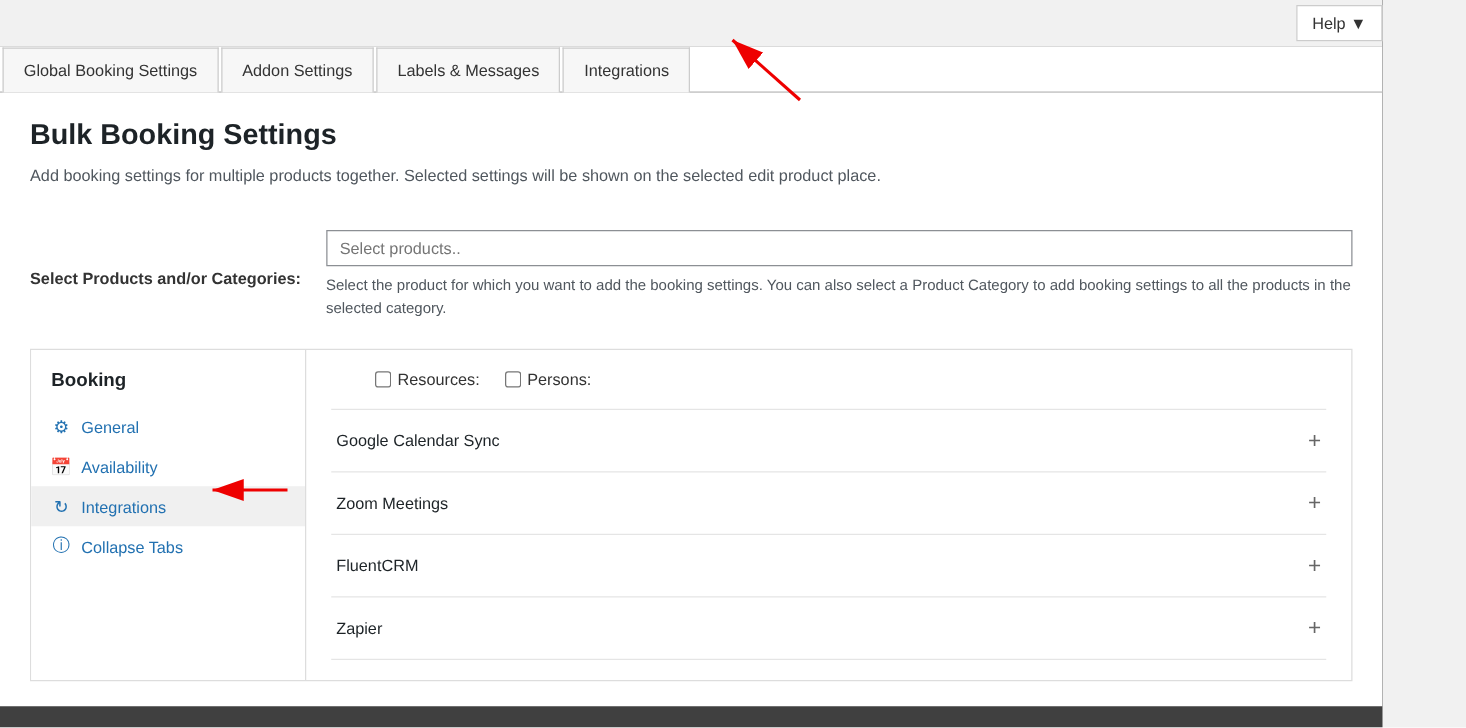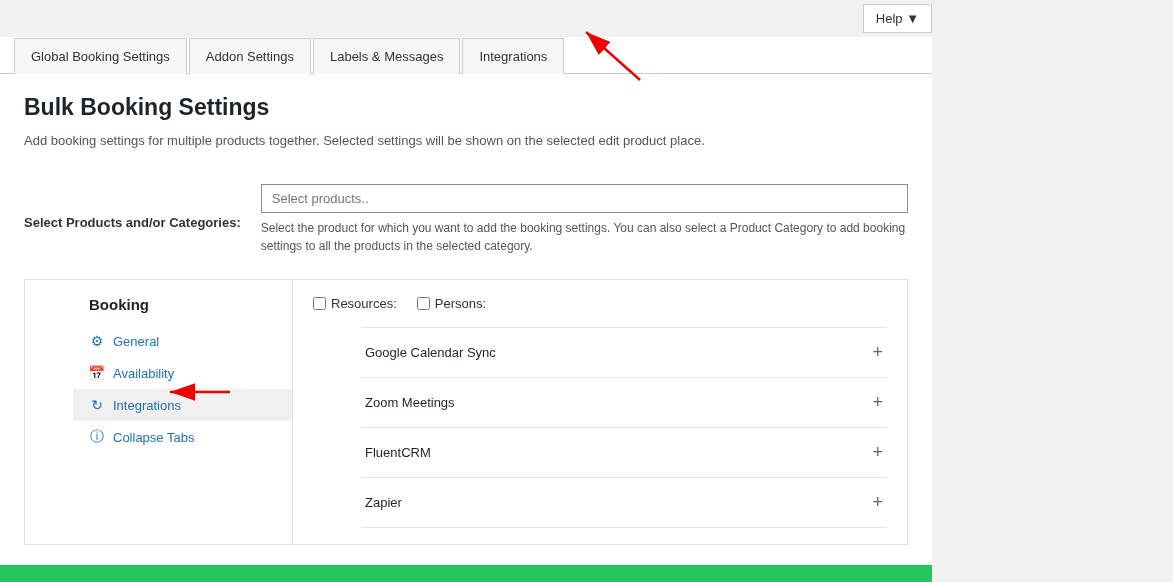--- a/index.html
+++ b/index.html
@@ -4,21 +4,21 @@
   <style>
     * { box-sizing: border-box; margin: 0; padding: 0; }
     body { font-family: -apple-system, BlinkMacSystemFont, "Segoe UI", Arial, sans-serif; font-size: 13px; background: #f1f1f1; color: #333; }
 
     
     .top-nav {
       display: flex;
       align-items: center;
       background: #fff;
       border-bottom: 1px solid #ccc;
-      padding: 0 0 0 14px;
+      padding: 0 0 0 2px;
       position: relative;
     }
     .top-nav-tabs {
       display: flex;
       flex: 1;
     }
     .nav-tab {
       padding: 10px 16px;
       border: 1px solid #ccc;
       border-bottom: none;
@@ -102,21 +102,20 @@
       color: #50575e;
       line-height: 1.5;
     }
 
     
     .booking-panel {
       display: flex;
       border: 1px solid #ddd;
       background: #fff;
       margin-top: 4px;
-      padding-left: 48px;
     }
 
     
     .booking-sidebar {
       width: 220px;
       border-right: 1px solid #ddd;
       padding: 16px 0;
       background: #fff;
     }
     .sidebar-title {
@@ -154,20 +153,21 @@
       display: flex;
       align-items: center;
       justify-content: space-between;
       margin-bottom: 16px;
     }
     .booking-checkboxes {
       display: flex;
       gap: 20px;
       align-items: center;
       font-size: 13px;
+      margin-left: 35px;
     }
     .checkbox-item {
       display: flex;
       align-items: center;
       gap: 5px;
     }
     .checkbox-item input[type="checkbox"] {
       margin: 0;
     }
 
@@ -177,43 +177,42 @@
       border: 1px solid #ccc;
       cursor: pointer;
       font-size: 13px;
       color: #333;
     }
 
     
     .accordion-item {
       border-top: 1px solid #e5e5e5;
       padding: 0;
-      margin-left: 48px;
     }
     .accordion-header {
       display: flex;
       align-items: center;
       justify-content: space-between;
       padding: 14px 4px;
       cursor: pointer;
       font-size: 13px;
       color: #1d2327;
     }
     .accordion-plus {
       font-size: 18px;
       color: #666;
       font-weight: 300;
     }
 
     
     .page-wrapper {
       position: relative;
-      width: 932px;
+      width: 1106px;
       min-height: 582px;
-      background: #22c55e;
+      background: #404040;
       overflow: hidden;
     }
 
     .annotations-layer {
       position: absolute;
       top: 0;
       left: 0;
       width: 100%;
       height: 100%;
       pointer-events: none;

